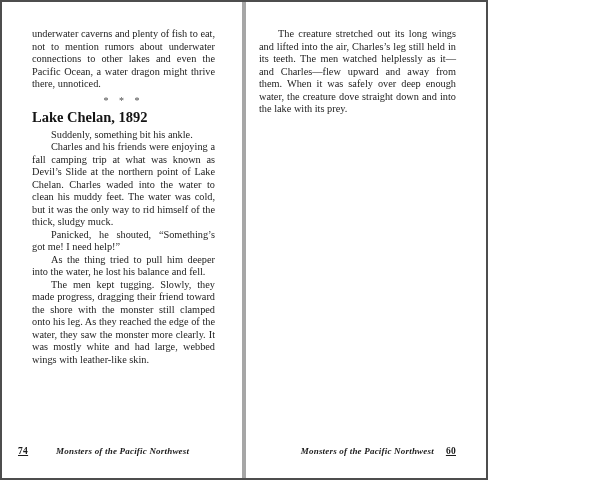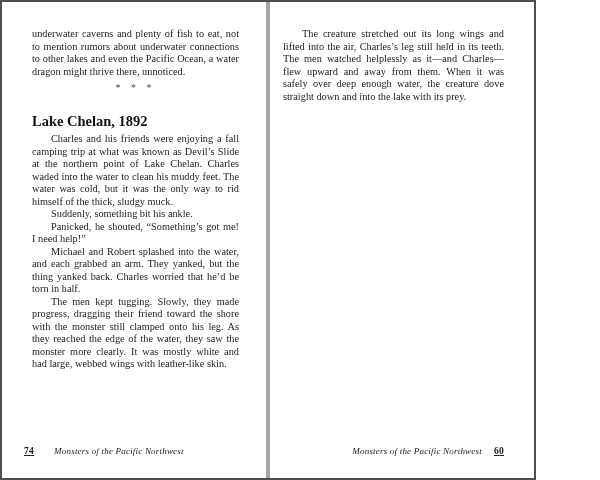--- a/index.html
+++ b/index.html
@@ -7,21 +7,21 @@
     padding: 0;
   }
   body {
     width: 600px;
     height: 480px;
     overflow: hidden;
     background: #ffffff;
   }
   .spread {
     box-sizing: border-box;
-    width: 536px;
+    width: 488px;
     height: 480px;
     border: 2px solid #4d4d4d;
     background: #ffffff;
     display: flex;
     position: relative;
   }
   .page {
     flex: 1 1 0;
     position: relative;
     background: #ffffff;
@@ -62,68 +62,68 @@
     text-align: center;
     letter-spacing: 4px;
     margin: 5px 0 3px 0;
     line-height: 10px;
   }
   .chapter-heading {
     font-family: "Liberation Serif", "DejaVu Serif", serif;
     font-size: 14.5px;
     font-weight: bold;
     color: #141414;
-    margin: 20px 0 4px 0;
+    margin: 3px 0 4px 0;
     line-height: 16px;
     text-align: left;
   }
   .footer {
     position: absolute;
-    left: 22px;
+    left: 16px;
     right: 27px;
     bottom: 22px;
     display: flex;
     align-items: baseline;
-    gap: 20px;
+    gap: 28px;
     font-family: "Liberation Serif", "DejaVu Serif", serif;
     font-size: 9px;
     color: #1c1c1c;
   }
   .page.right .footer {
     left: 27px;
     right: 30px;
     justify-content: flex-end;
     gap: 12px;
   }
   .footer .page-num {
     font-weight: bold;
     text-decoration: underline;
     font-size: 9.5px;
     letter-spacing: 0.3px;
   }
   .footer .book-title {
-    font-weight: normal;
+    font-weight: bold;
     font-style: italic;
     letter-spacing: 0.2px;
   }
 </style>
 </head>
 <body>
 
 <div class="spread">
 
   <div class="page left">
     <div class="page-inner">
       <p class="body no-indent">underwater caverns and plenty of fish to eat, not to mention rumors about underwater connections to other lakes and even the Pacific Ocean, a water dragon might thrive there, unnoticed.</p>
       <div class="section-break">* * *</div>
       <h2 class="chapter-heading">Lake Chelan, 1892</h2>
+      <p class="body">Suddenly, something bit his ankle.</p>
       <p class="body">Charles and his friends were enjoying a fall camping trip at what was known as Devil’s Slide at the northern point of Lake Chelan. Charles waded into the water to clean his muddy feet. The water was cold, but it was the only way to rid himself of the thick, sludgy muck.</p>
-      <p class="body">Suddenly, something bit his ankle.</p>
       <p class="body">Panicked, he shouted, “Something’s got me! I need help!”</p>
-      <p class="body">Michael and Robert splashed into the water, and each grabbed an arm. They yanked, but the thing yanked back. Charles worried that he’d be torn in half.</p>
+      <p class="body">As the thing tried to pull him deeper into the water, he lost his balance and fell.</p>
       <p class="body">The men kept tugging. Slowly, they made progress, dragging their friend toward the shore with the monster still clamped onto his leg. As they reached the edge of the water, they saw the monster more clearly. It was mostly white and had large, webbed wings with leather-like skin.</p>
     </div>
     <div class="footer">
       <span class="page-num">74</span>
       <span class="book-title">Monsters of the Pacific Northwest</span>
     </div>
   </div>
 
   <div class="divider"></div>
 

